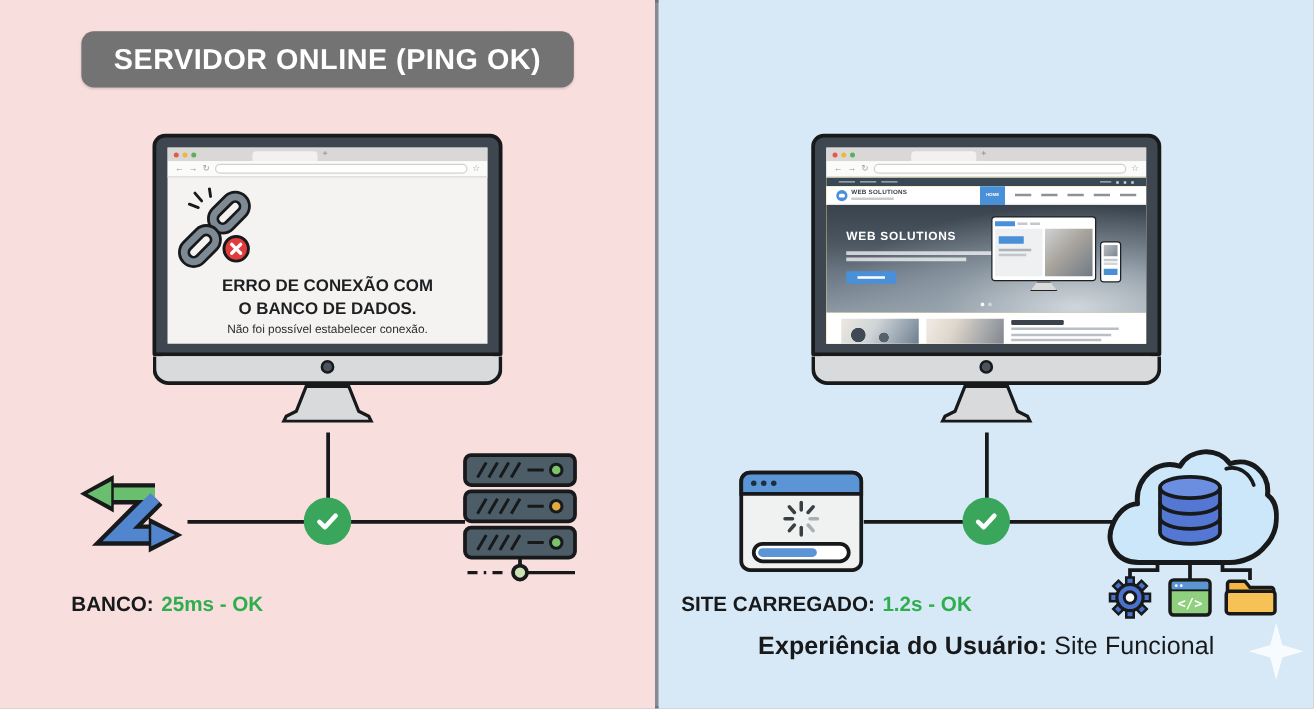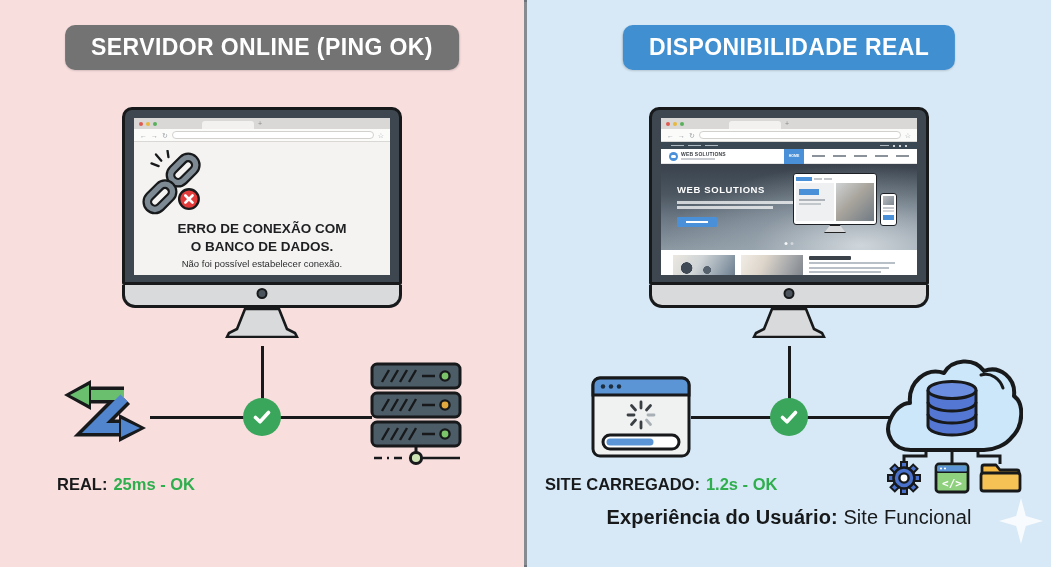--- a/index.html
+++ b/index.html
@@ -225,29 +225,28 @@
         <circle cx="77" cy="43" r="4.6" fill="#e2a93e" stroke="#17191b" stroke-width="2.4"></circle>
         <circle cx="77" cy="72" r="4.6" fill="#7cc46a" stroke="#17191b" stroke-width="2.4"></circle>
         <path d="M48 84 V90" stroke="#17191b" stroke-width="3"></path>
         <circle cx="48" cy="96" r="5.6" fill="#cde3b4" stroke="#17191b" stroke-width="3"></circle>
         <path d="M6 96 H34" stroke="#17191b" stroke-width="2.6" stroke-dasharray="8 5 2 5"></path>
         <path d="M54 96 H92" stroke="#17191b" stroke-width="2.6"></path>
       </g>
     </svg>
 
     <div class="metric">
-      <span class="lbl">REAL:</span><span class="val">25ms - OK</span>
+      <span class="lbl">BANCO:</span><span class="val">25ms - OK</span>
     </div>
 
   </div>
 
   <div class="divider"></div>
 
   <div class="panel right">
-    <div class="badge blue">DISPONIBILIDADE REAL</div>
 
     <div class="monitor">
       <div class="monitor-frame">
         <div class="screen">
           <div class="chrome-tabbar">
             <span class="tl-dot tl-red"></span>
             <span class="tl-dot tl-yel"></span>
             <span class="tl-dot tl-grn"></span>
             <span class="chrome-tab"></span>
             <span class="chrome-plus">+</span>

